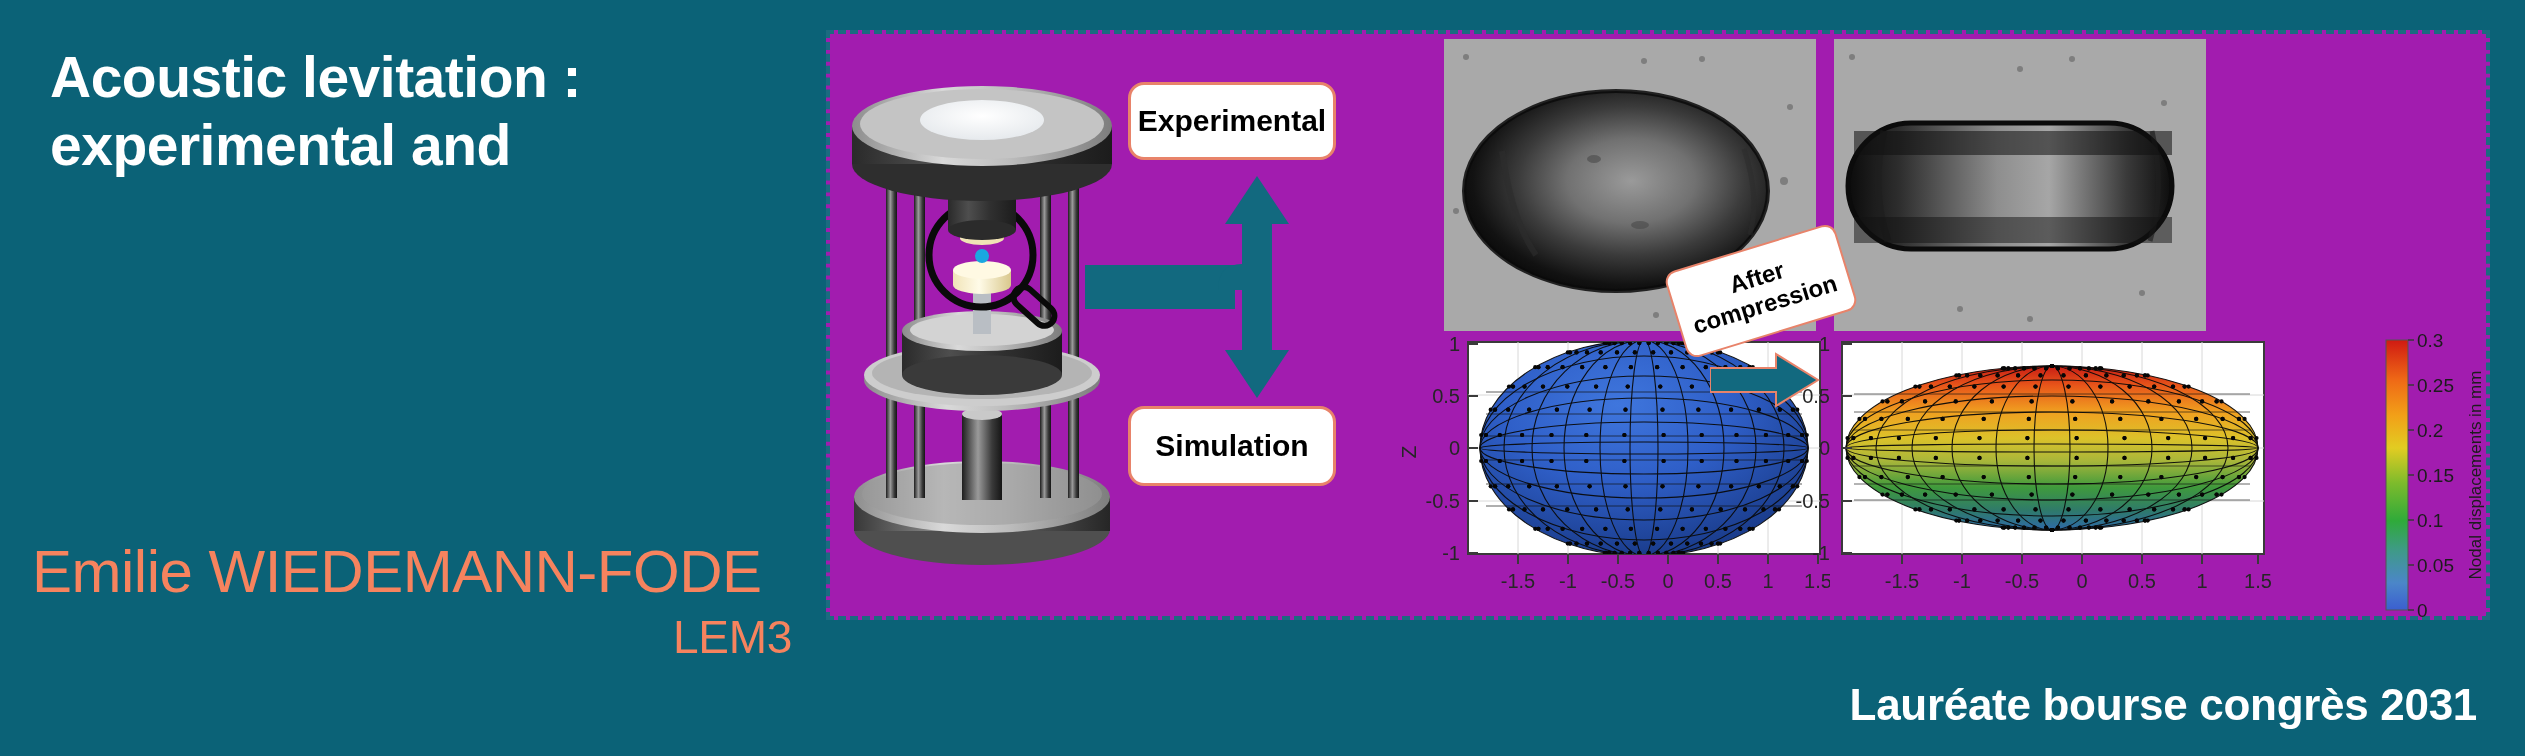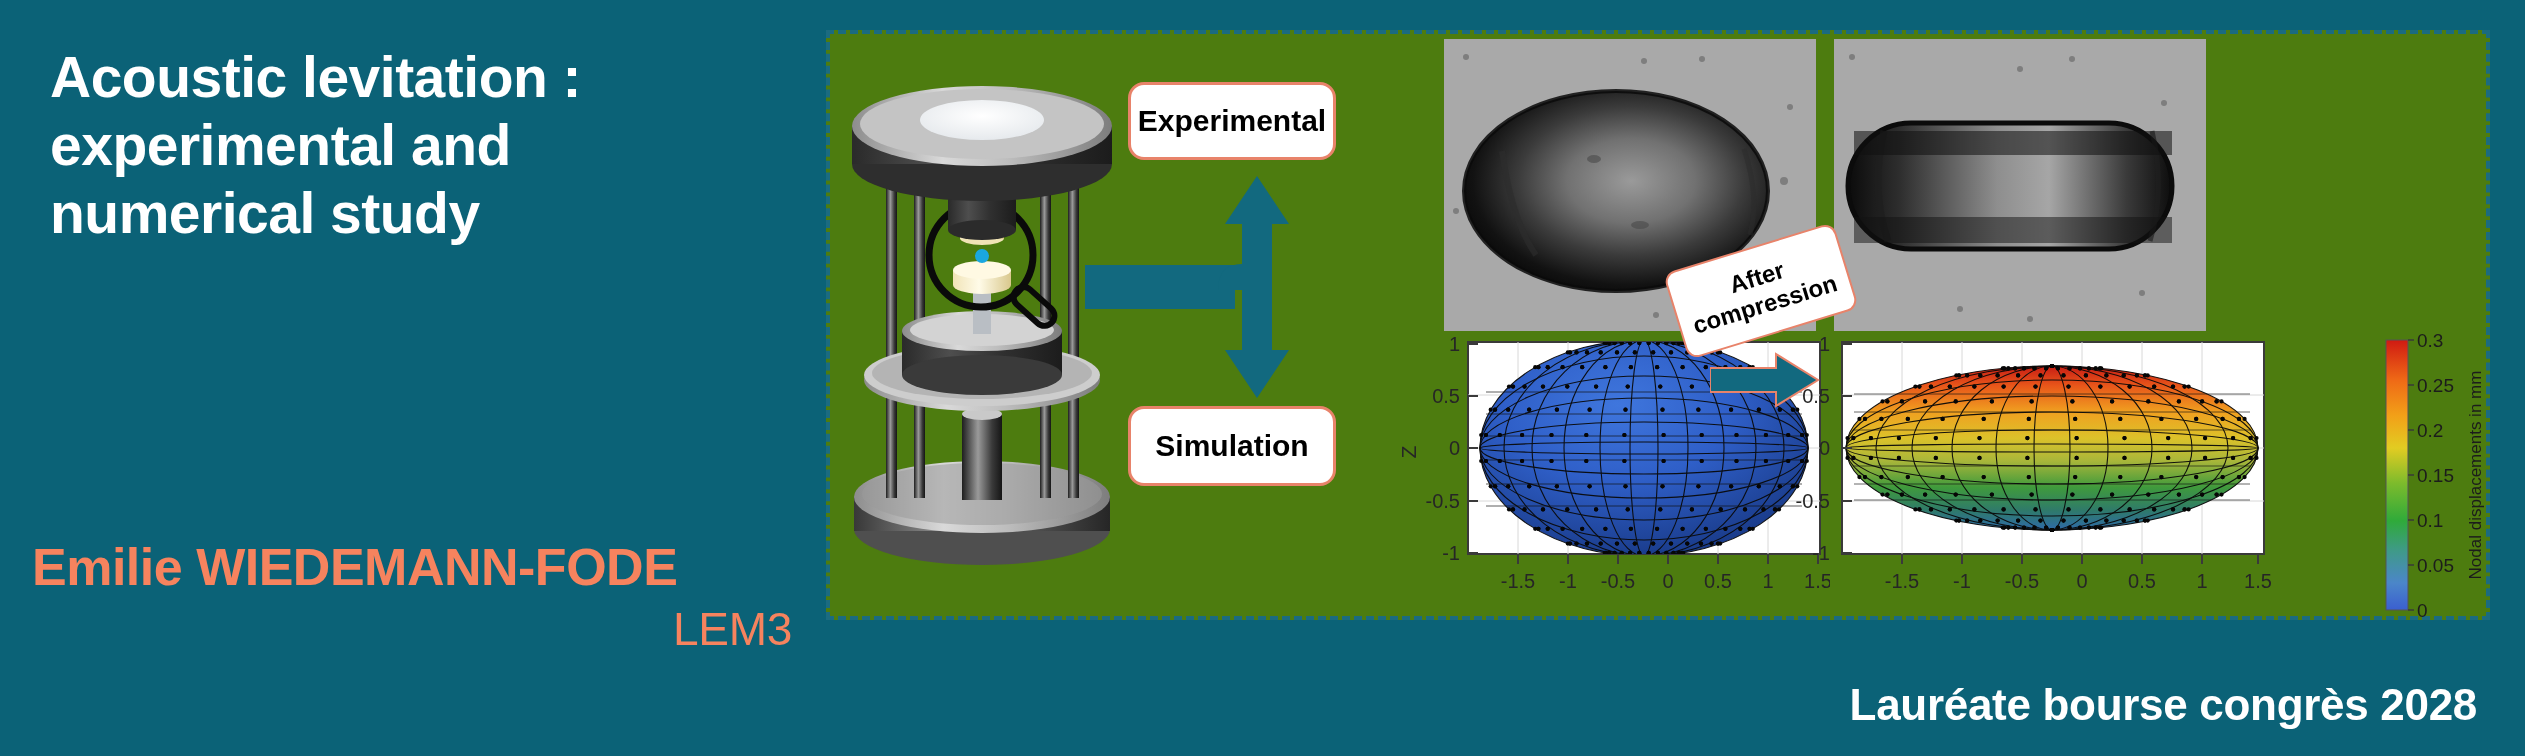--- a/index.html
+++ b/index.html
@@ -14,38 +14,38 @@
   
   #title-block{
     position:absolute;left:50px;top:44px;width:720px;
     color:#ffffff;font-weight:bold;font-size:57px;line-height:1.19;
     letter-spacing:-0.5px;
   }
   .title-line{display:block;white-space:nowrap;}
 
   #author-block{position:absolute;left:32px;top:540px;width:760px;}
   #author-name{
-    color:#f6835e;font-weight:bold;font-size:52px;line-height:1.05;
+    color:#f6835e;font-weight:normal;font-size:60px;line-height:1.05;
     white-space:nowrap;letter-spacing:-0.5px;
   }
   #author-affil{
     color:#f6835e;font-weight:normal;font-size:46px;line-height:1.25;
     margin-top:6px;letter-spacing:-0.3px;text-align:right;
   }
 
   #award-badge{
     position:absolute;right:48px;bottom:26px;
     color:#ffffff;font-weight:bold;font-size:44px;white-space:nowrap;
     letter-spacing:-0.3px;
   }
 
   
   #content-panel{
     position:absolute;left:826px;top:30px;width:1664px;height:590px;
-    background:#4d7c0f;
+    background:#a21caf;
     border:4px dashed #1b6b80;
     box-sizing:border-box;
   }
   #panel-inner{position:absolute;inset:0;}
 
   
   #apparatus{position:absolute;left:10px;top:8px;width:280px;height:570px;}
 
   
   .flow-label{
@@ -89,29 +89,28 @@
   #colorbar-wrap svg{display:block;width:100%;height:100%;}
 </style>
 </head>
 <body>
 
 <div id="stage">
 
   <div id="title-block">
     <span class="title-line">Acoustic levitation :</span>
     <span class="title-line">experimental and</span>
-    <span class="title-line">numerical study</span>
   </div>
 
   <div id="author-block">
     <div id="author-name">Emilie WIEDEMANN-FODE</div>
     <div id="author-affil">LEM3</div>
   </div>
 
-  <div id="award-badge">Lauréate bourse congrès 2028</div>
+  <div id="award-badge">Lauréate bourse congrès 2031</div>
 
   <div id="content-panel">
     <div id="panel-inner">
 
       <div id="apparatus">
         <svg viewBox="0 0 280 570" xmlns="http://www.w3.org/2000/svg">
           <defs>
             <linearGradient id="metalTop" x1="0" y1="0" x2="1" y2="0">
               <stop offset="0" stop-color="#8d8d8d"></stop>
                 <stop offset="0.35" stop-color="#d9d9d9"></stop>

